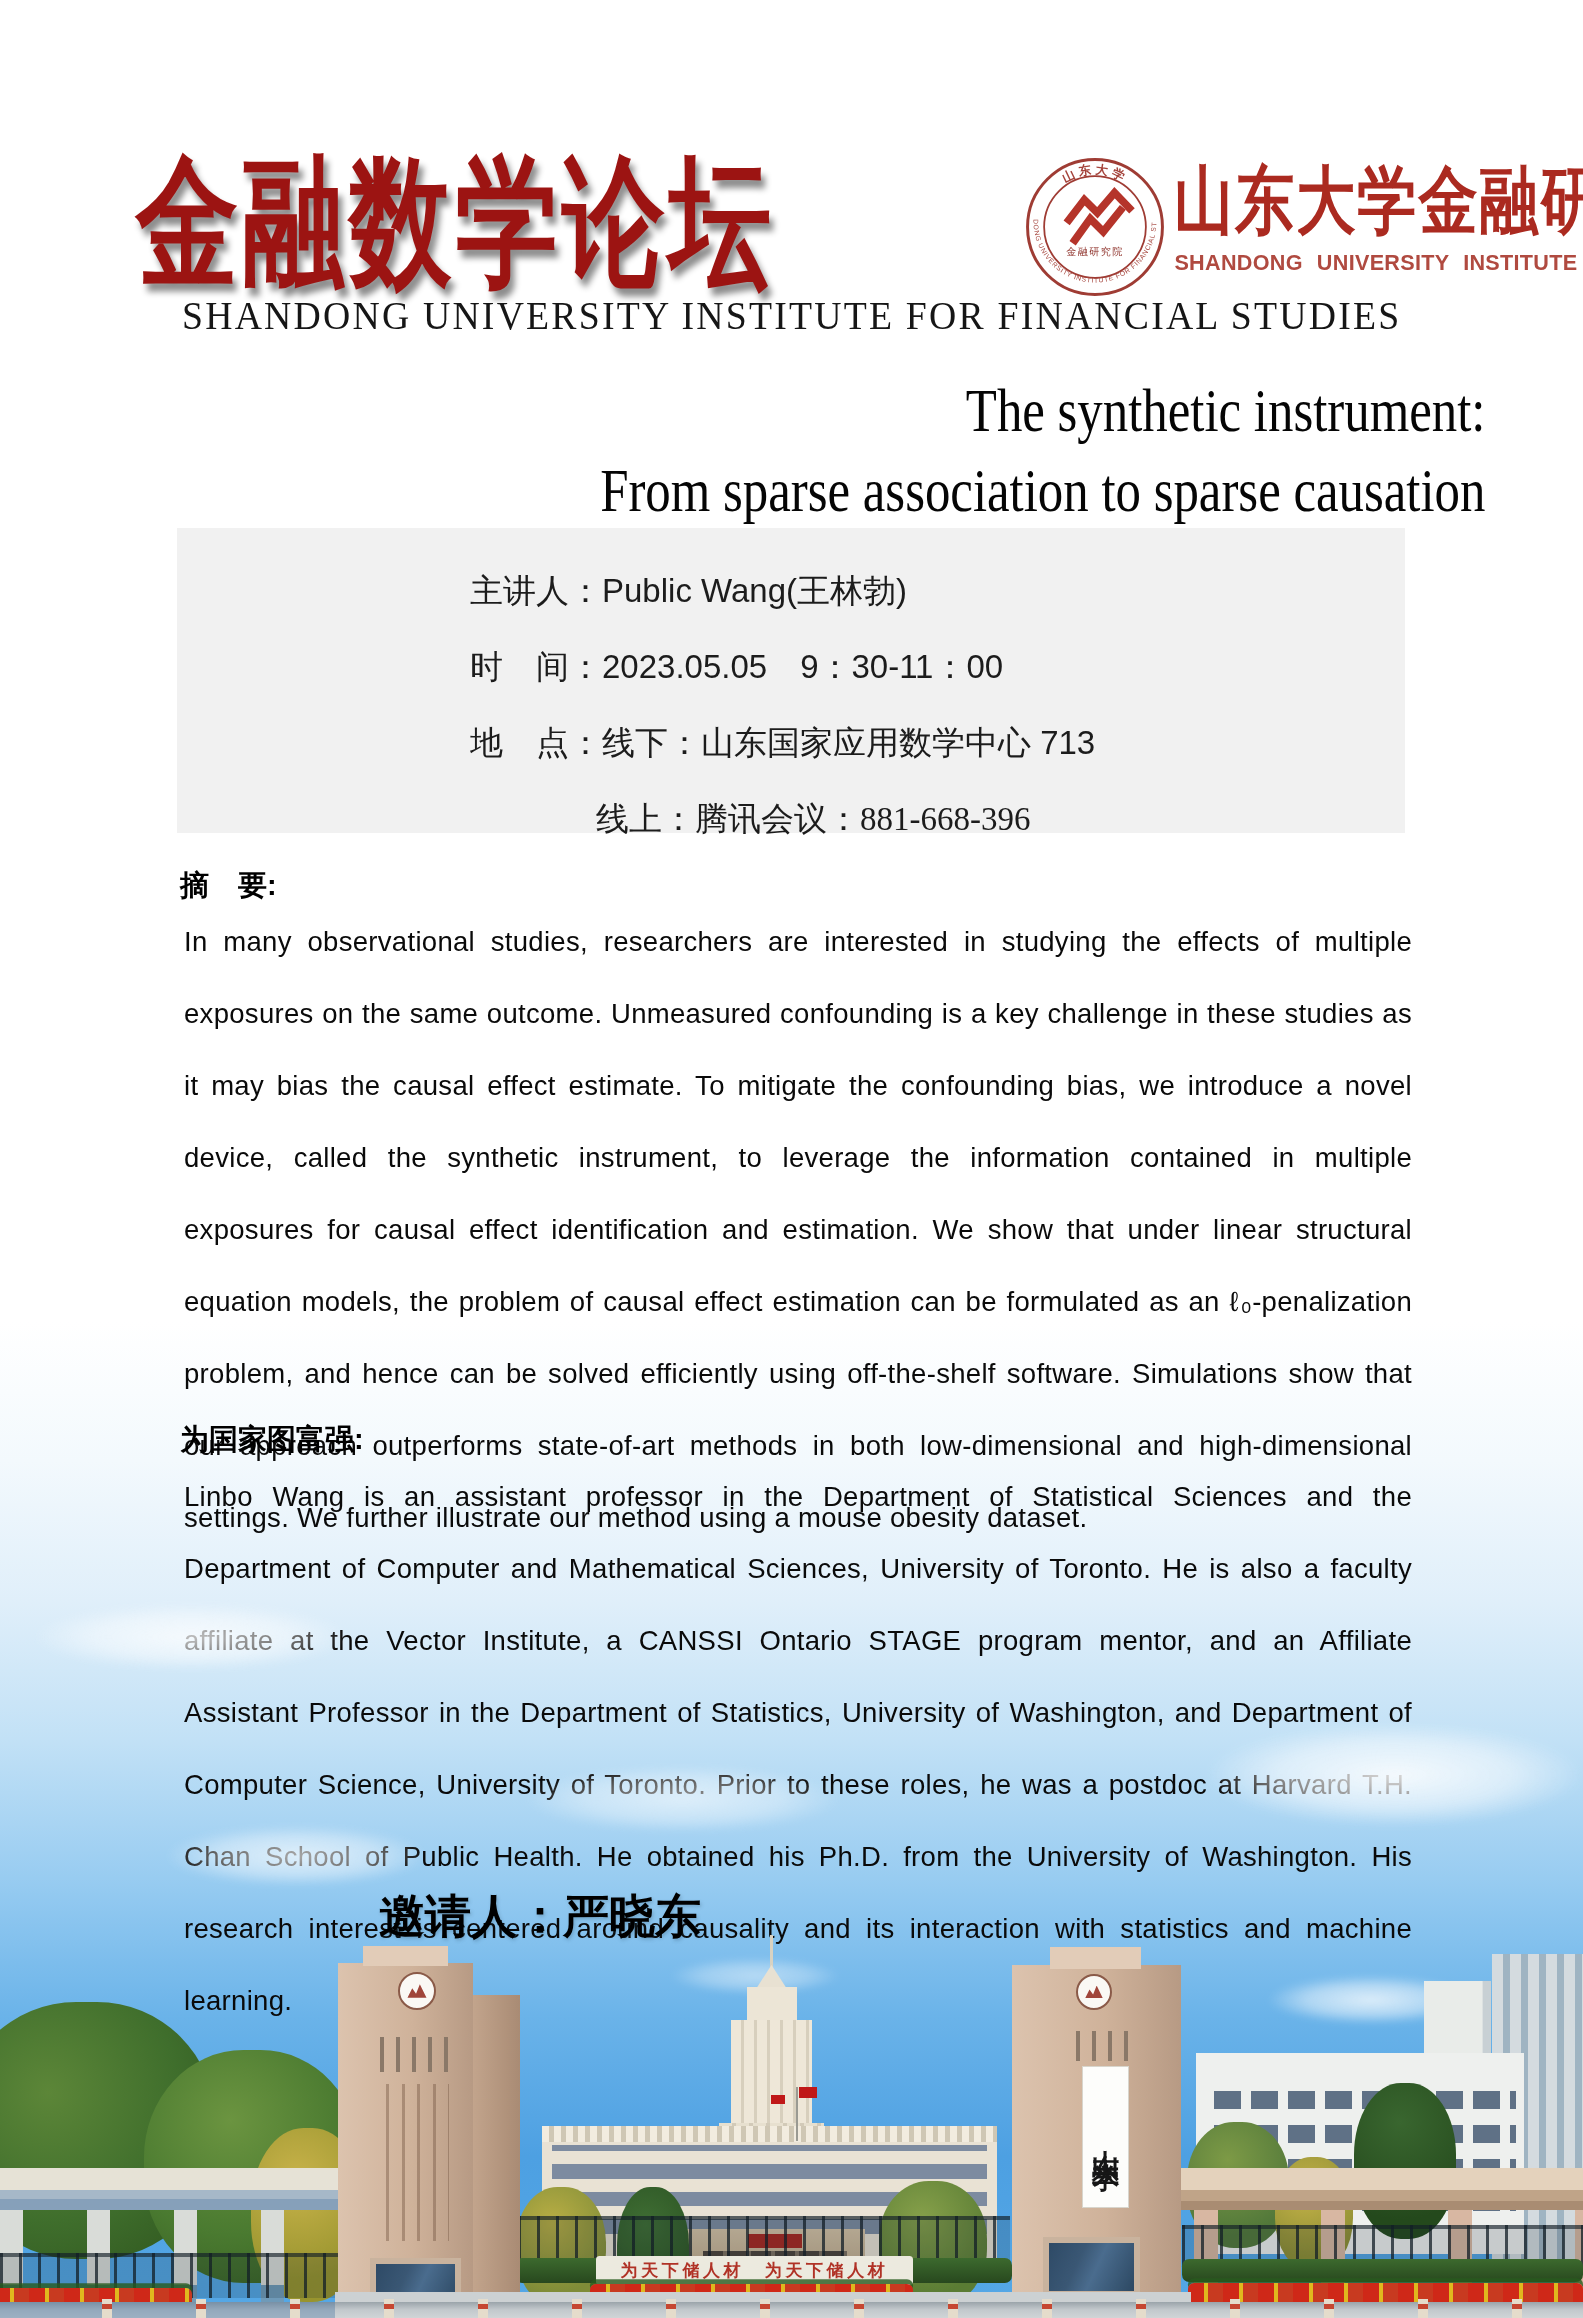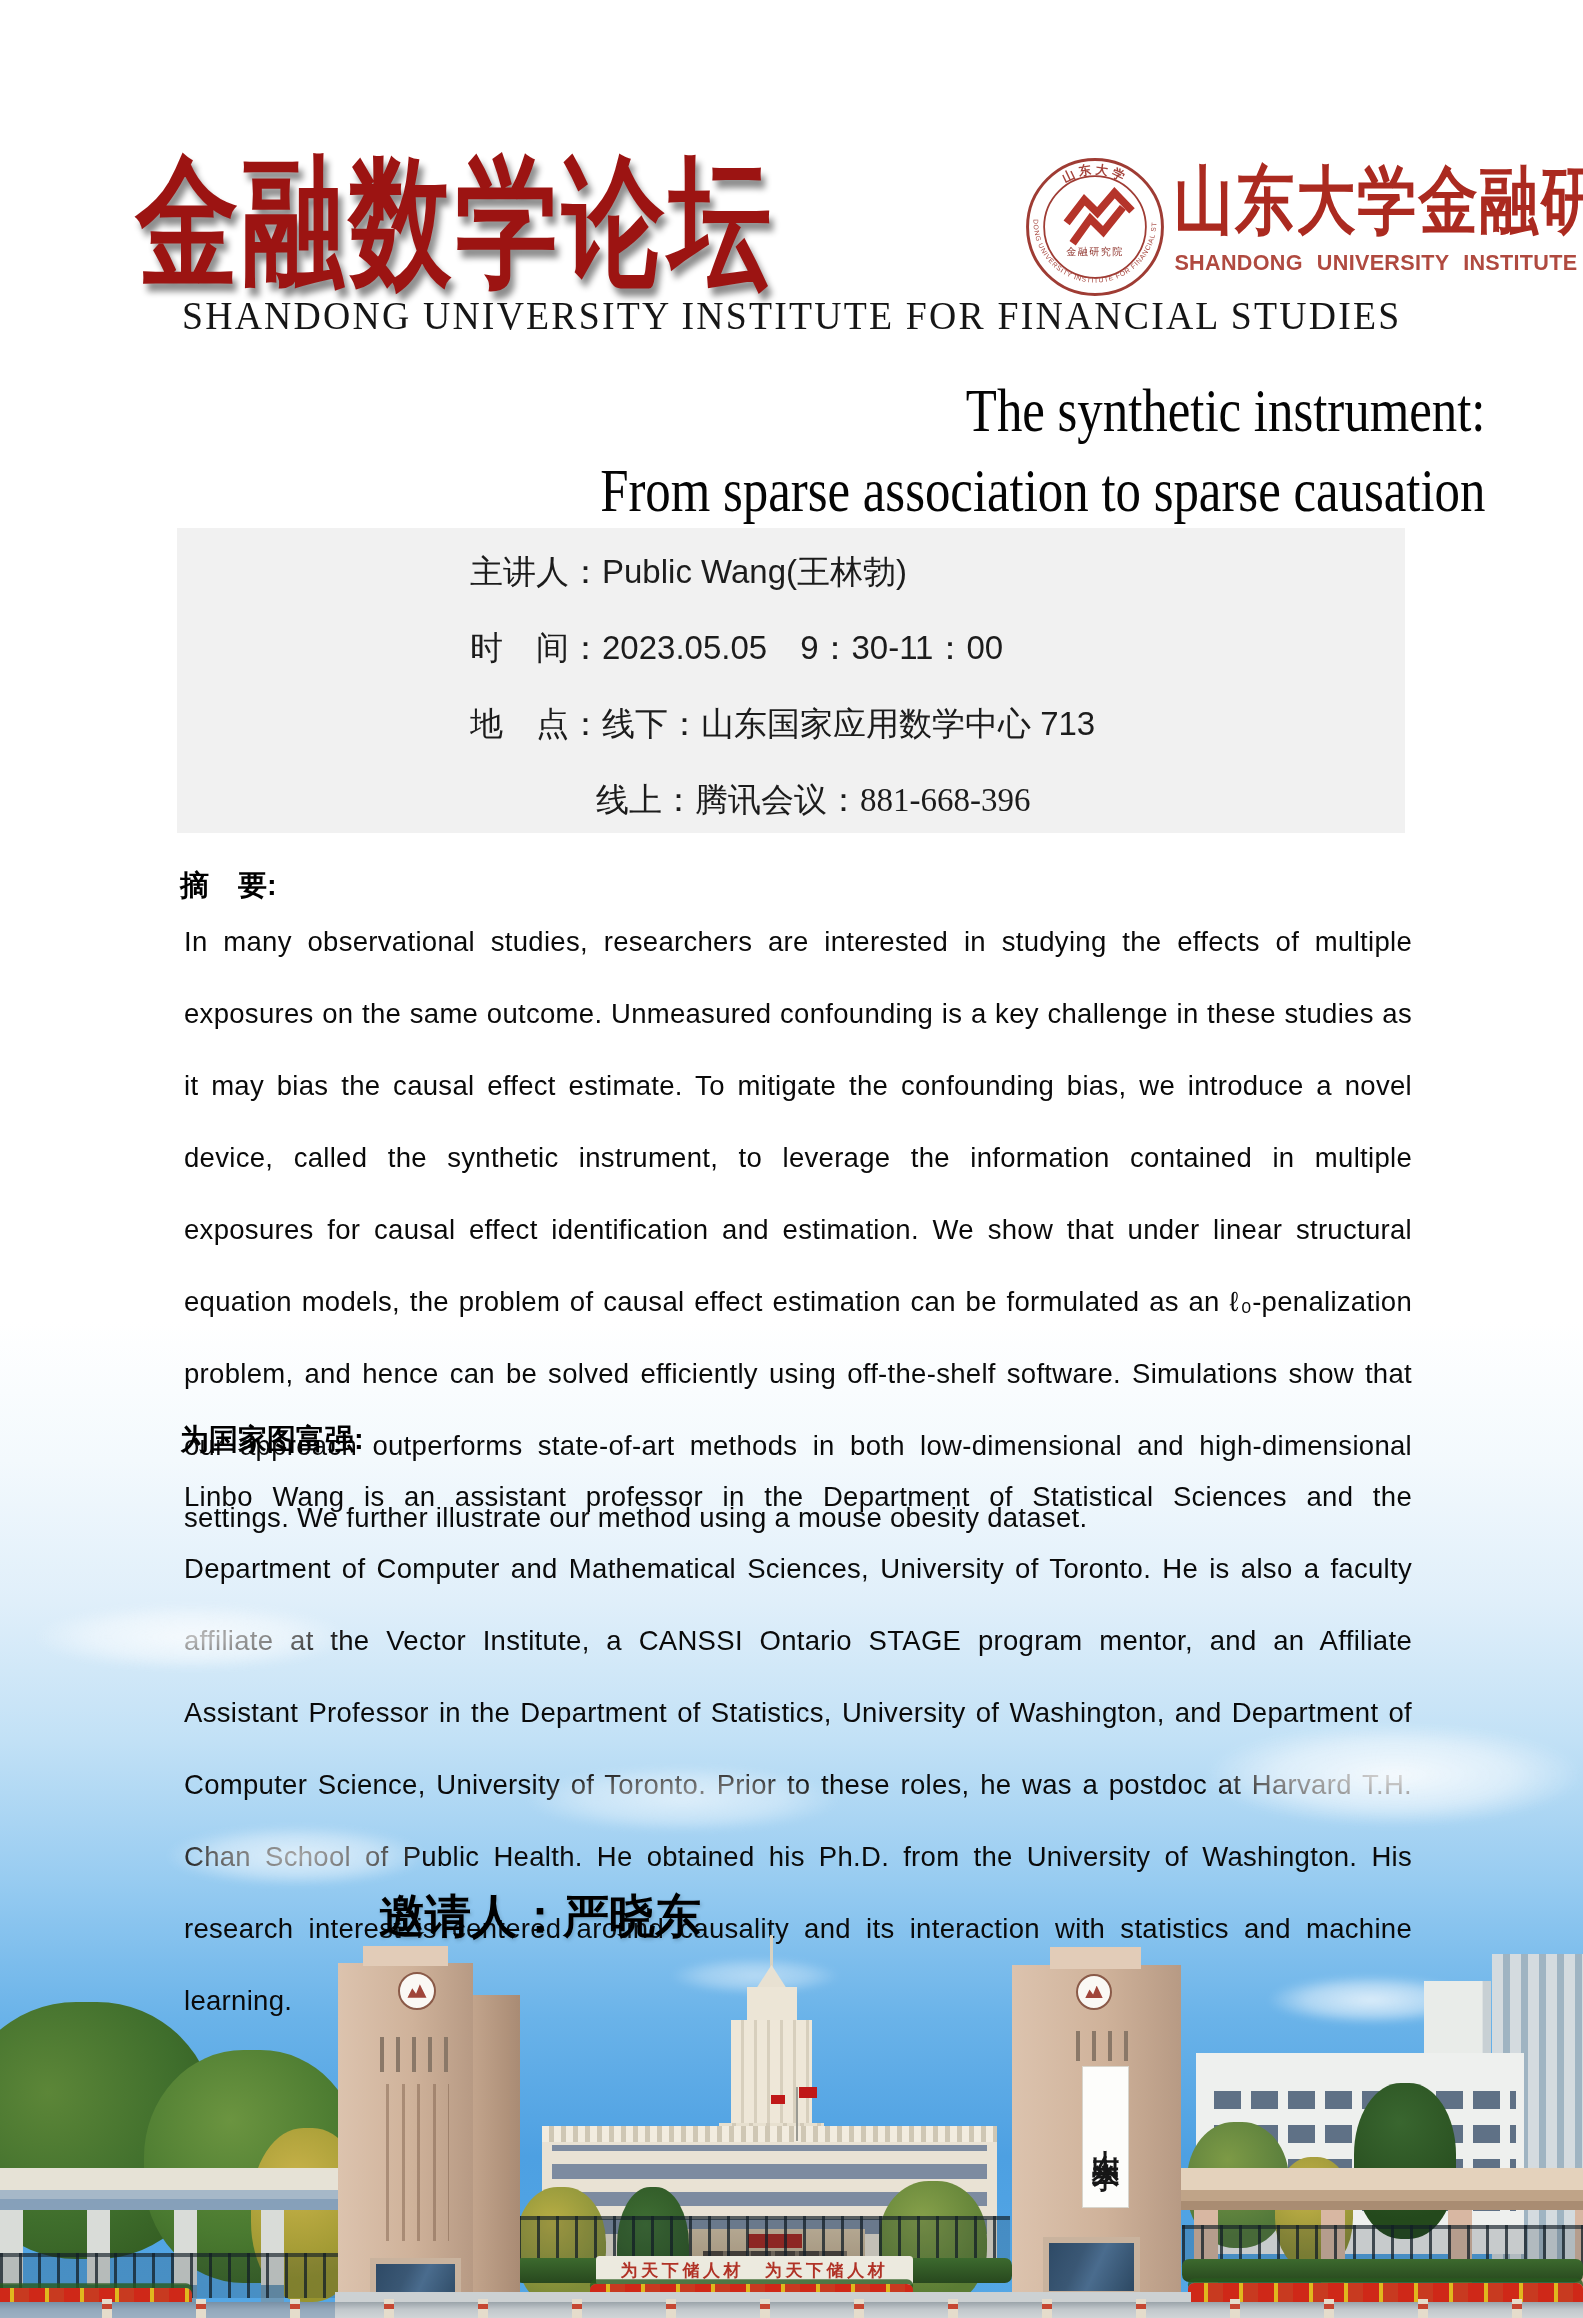--- a/index.html
+++ b/index.html
@@ -32,21 +32,21 @@
   .banner-en .inner{display:inline-block;transform:scaleX(.92);transform-origin:center top;
     font-family:"Liberation Serif","DejaVu Serif",serif;font-size:41px;line-height:44px;
     letter-spacing:2.4px;color:#161616;}
   
   .talk-title{position:absolute;top:370px;left:0;width:100%;text-align:right;}
   .talk-title .inner{display:inline-block;transform:scaleX(.82);transform-origin:center top;
     font-family:"Liberation Serif","DejaVu Serif",serif;font-size:62px;line-height:80px;
     color:#050505;white-space:nowrap;}
   
   .info-box{position:absolute;left:177px;top:528px;width:1228px;height:305px;
-    background:#f1f1f1;box-sizing:border-box;padding-top:6px;}
+    background:#f1f1f1;box-sizing:border-box;padding-top:25px;}
   .info-row{height:76px;display:flex;align-items:center;padding-left:293px;
     font-size:33px;color:#1c1c1c;}
   .info-row.indent{padding-left:419px;font-family:Liberation Serif, serif;}
   .info-label,.info-value{white-space:pre;}
   
   .sec-heading{position:absolute;left:180px;font-size:29px;font-weight:700;color:#000;white-space:pre;}
   .sec-body{position:absolute;left:184px;width:1228px;font-size:27.5px;line-height:72px;
     letter-spacing:0.3px;text-align:justify;color:#0a0a0a;}
   #abstract-heading{top:866px;}
   #abstract-body{top:906px;}

